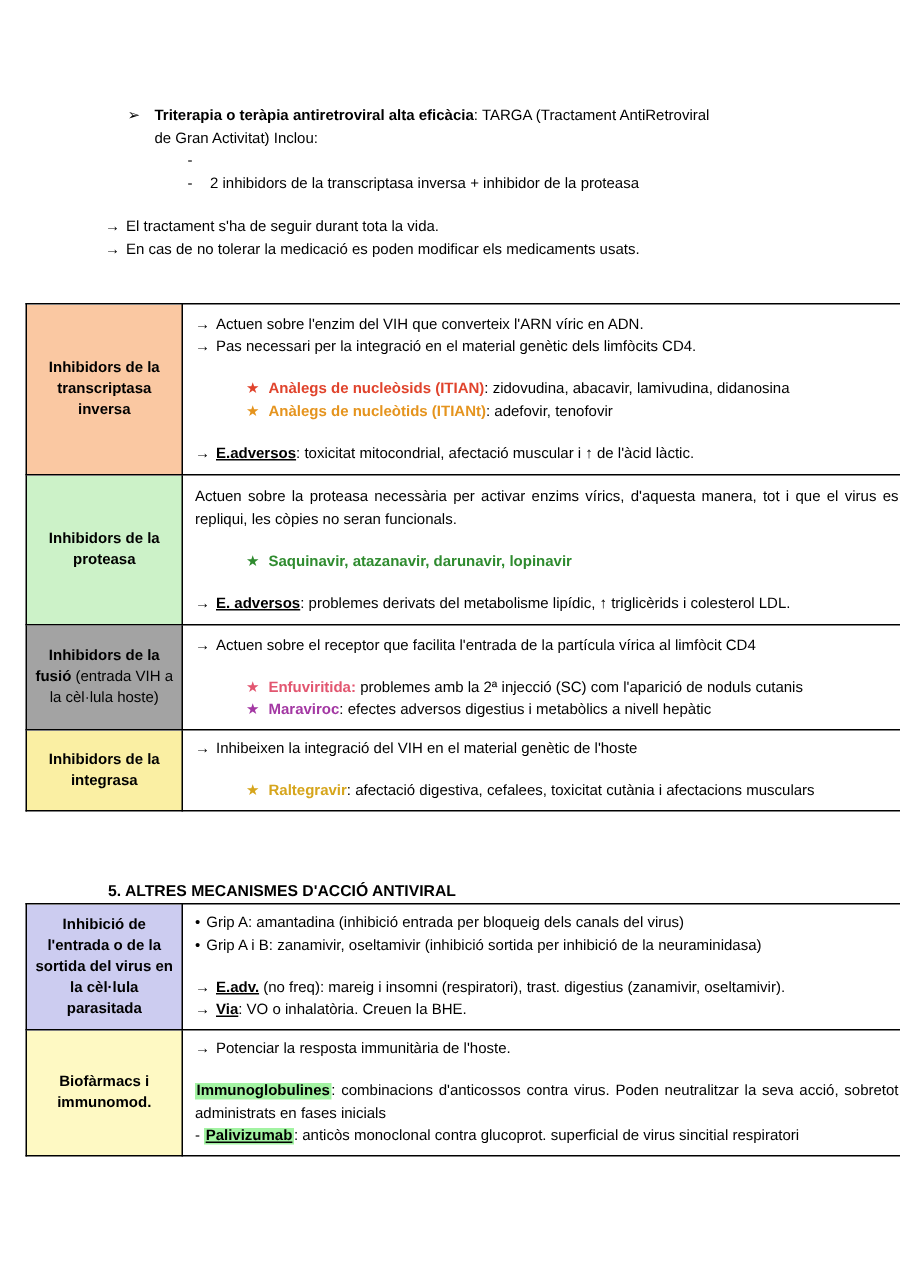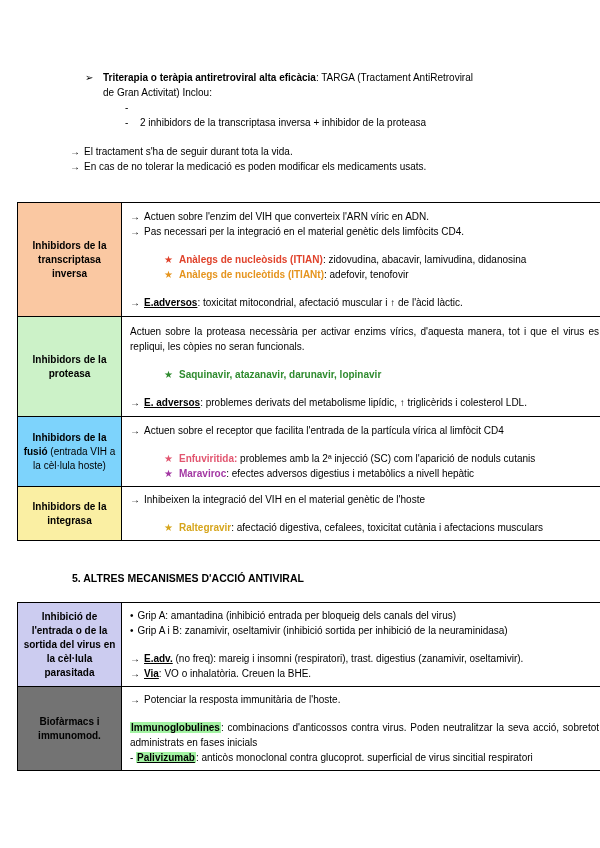--- a/index.html
+++ b/index.html
@@ -29,21 +29,21 @@
   #table2{position:absolute;top:602px;left:17px;}
   td{border:1.5px solid #000;vertical-align:middle;overflow:hidden;}
   td.hd{width:93px;text-align:center;font-weight:bold;padding:2px 5px;white-space:normal;line-height:14px;}
   td.bd{width:473px;padding:3px 4px 3px 8px;}
   .starln{margin-left:34px;}
   .star{margin-right:6px;}
   .just{text-align:justify;line-height:15px;white-space:normal;padding-right:4px;}
   .hl{padding:0 1px;}
 
   
-  #section2{position:absolute;top:572px;left:72px;font-weight:bold;font-size:10.5px;}
+  #section2{position:absolute;top:588px;left:72px;font-weight:bold;font-size:10.5px;}
 </style>
 </head>
 <body>
 
 <div id="intro">
   <div class="bullet-block">
     <div class="ln">
       <span class="marker">➢</span><b>Triterapia o teràpia antiretroviral alta eficàcia</b><span>: TARGA (Tractament AntiRetroviral</span>
     </div>
     <div class="ln indent2">de Gran Activitat) Inclou:</div>
@@ -83,21 +83,21 @@
     <td class="hd" style="background: rgb(204, 242, 200);">Inhibidors de la proteasa</td>
     <td class="bd">
       <div class="just">Actuen sobre la proteasa necessària per activar enzims vírics, d'aquesta manera, tot i que el virus es repliqui, les còpies no seran funcionals.</div>
       <div class="gap"></div>
       <div class="ln starln"><span class="star" style="color: rgb(47, 139, 47);">★</span><b style="color: rgb(47, 139, 47);">Saquinavir, atazanavir, darunavir, lopinavir</b></div>
       <div class="gap"></div>
       <div class="ln"><span class="arrow">→</span><b class="u">E. adversos</b><span>: problemes derivats del metabolisme lipídic, ↑ triglicèrids i colesterol LDL.</span></div>
     </td>
   </tr>
   <tr style="height:70px;">
-    <td class="hd" style="background: #7dd3fc;"><span class="b">Inhibidors de la fusió</span><span style="font-weight:normal;"> (entrada VIH a la cèl·lula hoste)</span></td>
+    <td class="hd" style="background: #a3a3a3;"><span class="b">Inhibidors de la fusió</span><span style="font-weight:normal;"> (entrada VIH a la cèl·lula hoste)</span></td>
     <td class="bd">
       <div class="ln"><span class="arrow">→</span><span>Actuen sobre el receptor que facilita l'entrada de la partícula vírica al limfòcit CD4</span></div>
       <div class="gap"></div>
       <div class="ln starln"><span class="star" style="color: rgb(226, 86, 112);">★</span><b style="color: rgb(226, 86, 112);">Enfuviritida:</b><span> problemes amb la 2ª injecció (SC) com l'aparició de noduls cutanis</span></div>
       <div class="ln starln"><span class="star" style="color: rgb(163, 56, 163);">★</span><b style="color: rgb(163, 56, 163);">Maraviroc</b><span>: efectes adversos digestius i metabòlics a nivell hepàtic</span></div>
     </td>
   </tr>
   <tr style="height:54px;">
     <td class="hd" style="background: rgb(250, 239, 163);">Inhibidors de la integrasa</td>
     <td class="bd">
@@ -117,21 +117,21 @@
     <td class="hd" style="background: rgb(204, 204, 240);">Inhibició de l'entrada o de la sortida del virus en la cèl·lula parasitada</td>
     <td class="bd">
       <div class="ln"><span class="arrow">•</span><span>Grip A: amantadina (inhibició entrada per bloqueig dels canals del virus)</span></div>
       <div class="ln"><span class="arrow">•</span><span>Grip A i B: zanamivir, oseltamivir (inhibició sortida per inhibició de la neuraminidasa)</span></div>
       <div class="gap"></div>
       <div class="ln"><span class="arrow">→</span><b class="u">E.adv.</b><span> (no freq): mareig i insomni (respiratori), trast. digestius (zanamivir, oseltamivir).</span></div>
       <div class="ln"><span class="arrow">→</span><b class="u">Via</b><span>: VO o inhalatòria. Creuen la BHE.</span></div>
     </td>
   </tr>
   <tr style="height:84px;">
-    <td class="hd" style="background: #737373;">Biofàrmacs i immunomod.</td>
+    <td class="hd" style="background: #fef9c3;">Biofàrmacs i immunomod.</td>
     <td class="bd">
       <div class="ln"><span class="arrow">→</span><span>Potenciar la resposta immunitària de l'hoste.</span></div>
       <div class="gap"></div>
       <div class="just"><b class="hl" style="background: rgb(162, 243, 162); margin-top: 24px;">Immunoglobulines</b><span>: combinacions d'anticossos contra virus. Poden neutralitzar la seva acció, sobretot administrats en fases inicials</span></div>
       <div class="ln"><span>- </span><b class="u hl" style="background: rgb(162, 243, 162);">Palivizumab</b><span>: anticòs monoclonal contra glucoprot. superficial de virus sincitial respiratori</span></div>
     </td>
   </tr>
 </tbody>
   </table>
 

